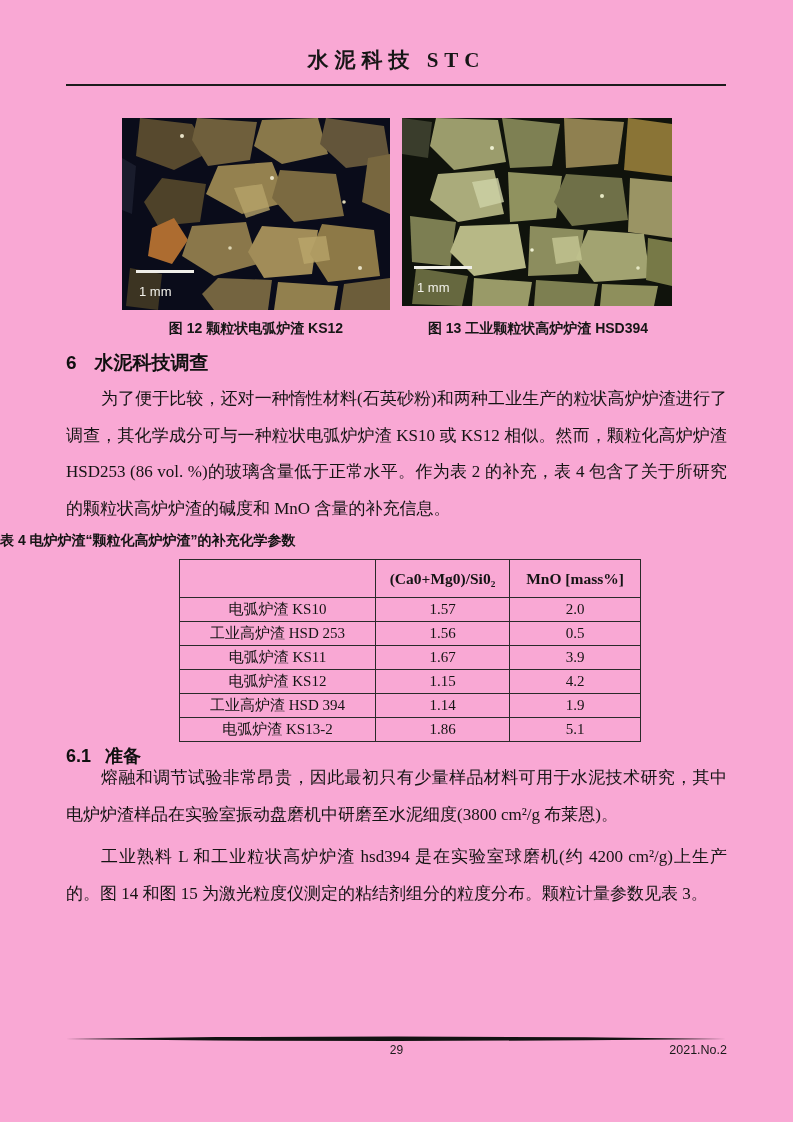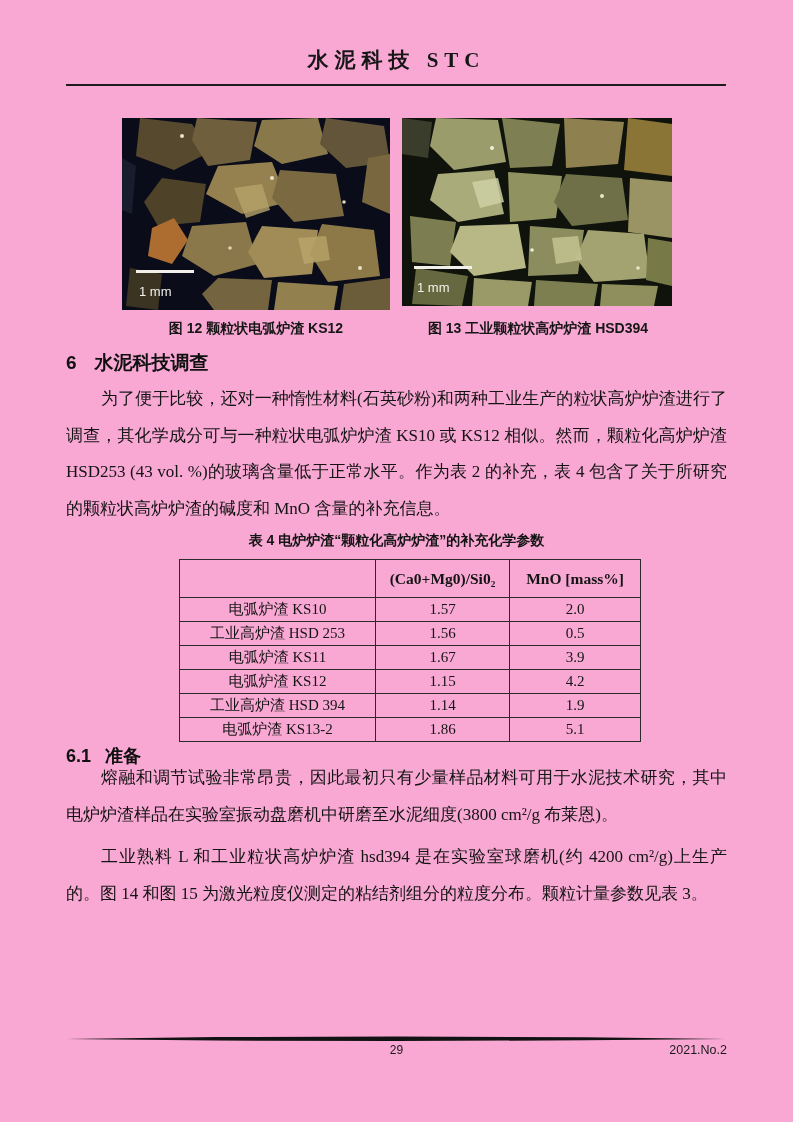--- a/index.html
+++ b/index.html
@@ -42,21 +42,21 @@
   .para{
     position:absolute;left:66px;width:661px;
     font-size:17px;line-height:36.5px;text-align:justify;
     text-indent:35px;color:#141414;
   }
   .para1{top:381px;}
   .para2{top:760px;}
   .para3{top:839px;}
 
   .tbl-caption{
-    position:absolute;top:532px;left:0;right:0;text-align:center;
+    position:absolute;top:532px;left:0;right:0;text-align:left;
     font-family:"Liberation Sans","DejaVu Sans",sans-serif;
     font-weight:700;font-size:14px;color:#141414;
   }
   table.chem{
     position:absolute;top:559px;left:179px;width:461px;
     border-collapse:collapse;table-layout:fixed;
     font-size:15px;color:#141414;
   }
   table.chem th, table.chem td{
     border:1.6px solid #2a2a2a;text-align:center;vertical-align:middle;padding:0;
@@ -144,21 +144,21 @@
     <text class="scale-text" x="15" y="174" font-size="13" fill="#f2f1ea">1 mm</text>
   </svg>
 
   <div class="fig-caption cap1">图 12 颗粒状电弧炉渣 KS12</div>
   <div class="fig-caption cap2">图 13 工业颗粒状高炉炉渣 HSD394</div>
 
   <div class="h2">
     <span class="sec-num">6</span><span>水泥科技调查</span>
   </div>
 
-  <div class="para para1">为了便于比较，还对一种惰性材料(石英砂粉)和两种工业生产的粒状高炉炉渣进行了调查，其化学成分可与一种粒状电弧炉炉渣 KS10 或 KS12 相似。然而，颗粒化高炉炉渣 HSD253 (43 vol. %)的玻璃含量低于正常水平。作为表 2 的补充，表 4 包含了关于所研究的颗粒状高炉炉渣的碱度和 MnO 含量的补充信息。</div>
+  <div class="para para1">为了便于比较，还对一种惰性材料(石英砂粉)和两种工业生产的粒状高炉炉渣进行了调查，其化学成分可与一种粒状电弧炉炉渣 KS10 或 KS12 相似。然而，颗粒化高炉炉渣 HSD253 (86 vol. %)的玻璃含量低于正常水平。作为表 2 的补充，表 4 包含了关于所研究的颗粒状高炉炉渣的碱度和 MnO 含量的补充信息。</div>
 
   <div class="tbl-caption">表 4 电炉炉渣“颗粒化高炉炉渣”的补充化学参数</div>
 
   <table class="chem">
     <colgroup>
         <col class="c-label">
         <col class="c-ratio">
         <col class="c-mno">
       </colgroup>
     <thead>

